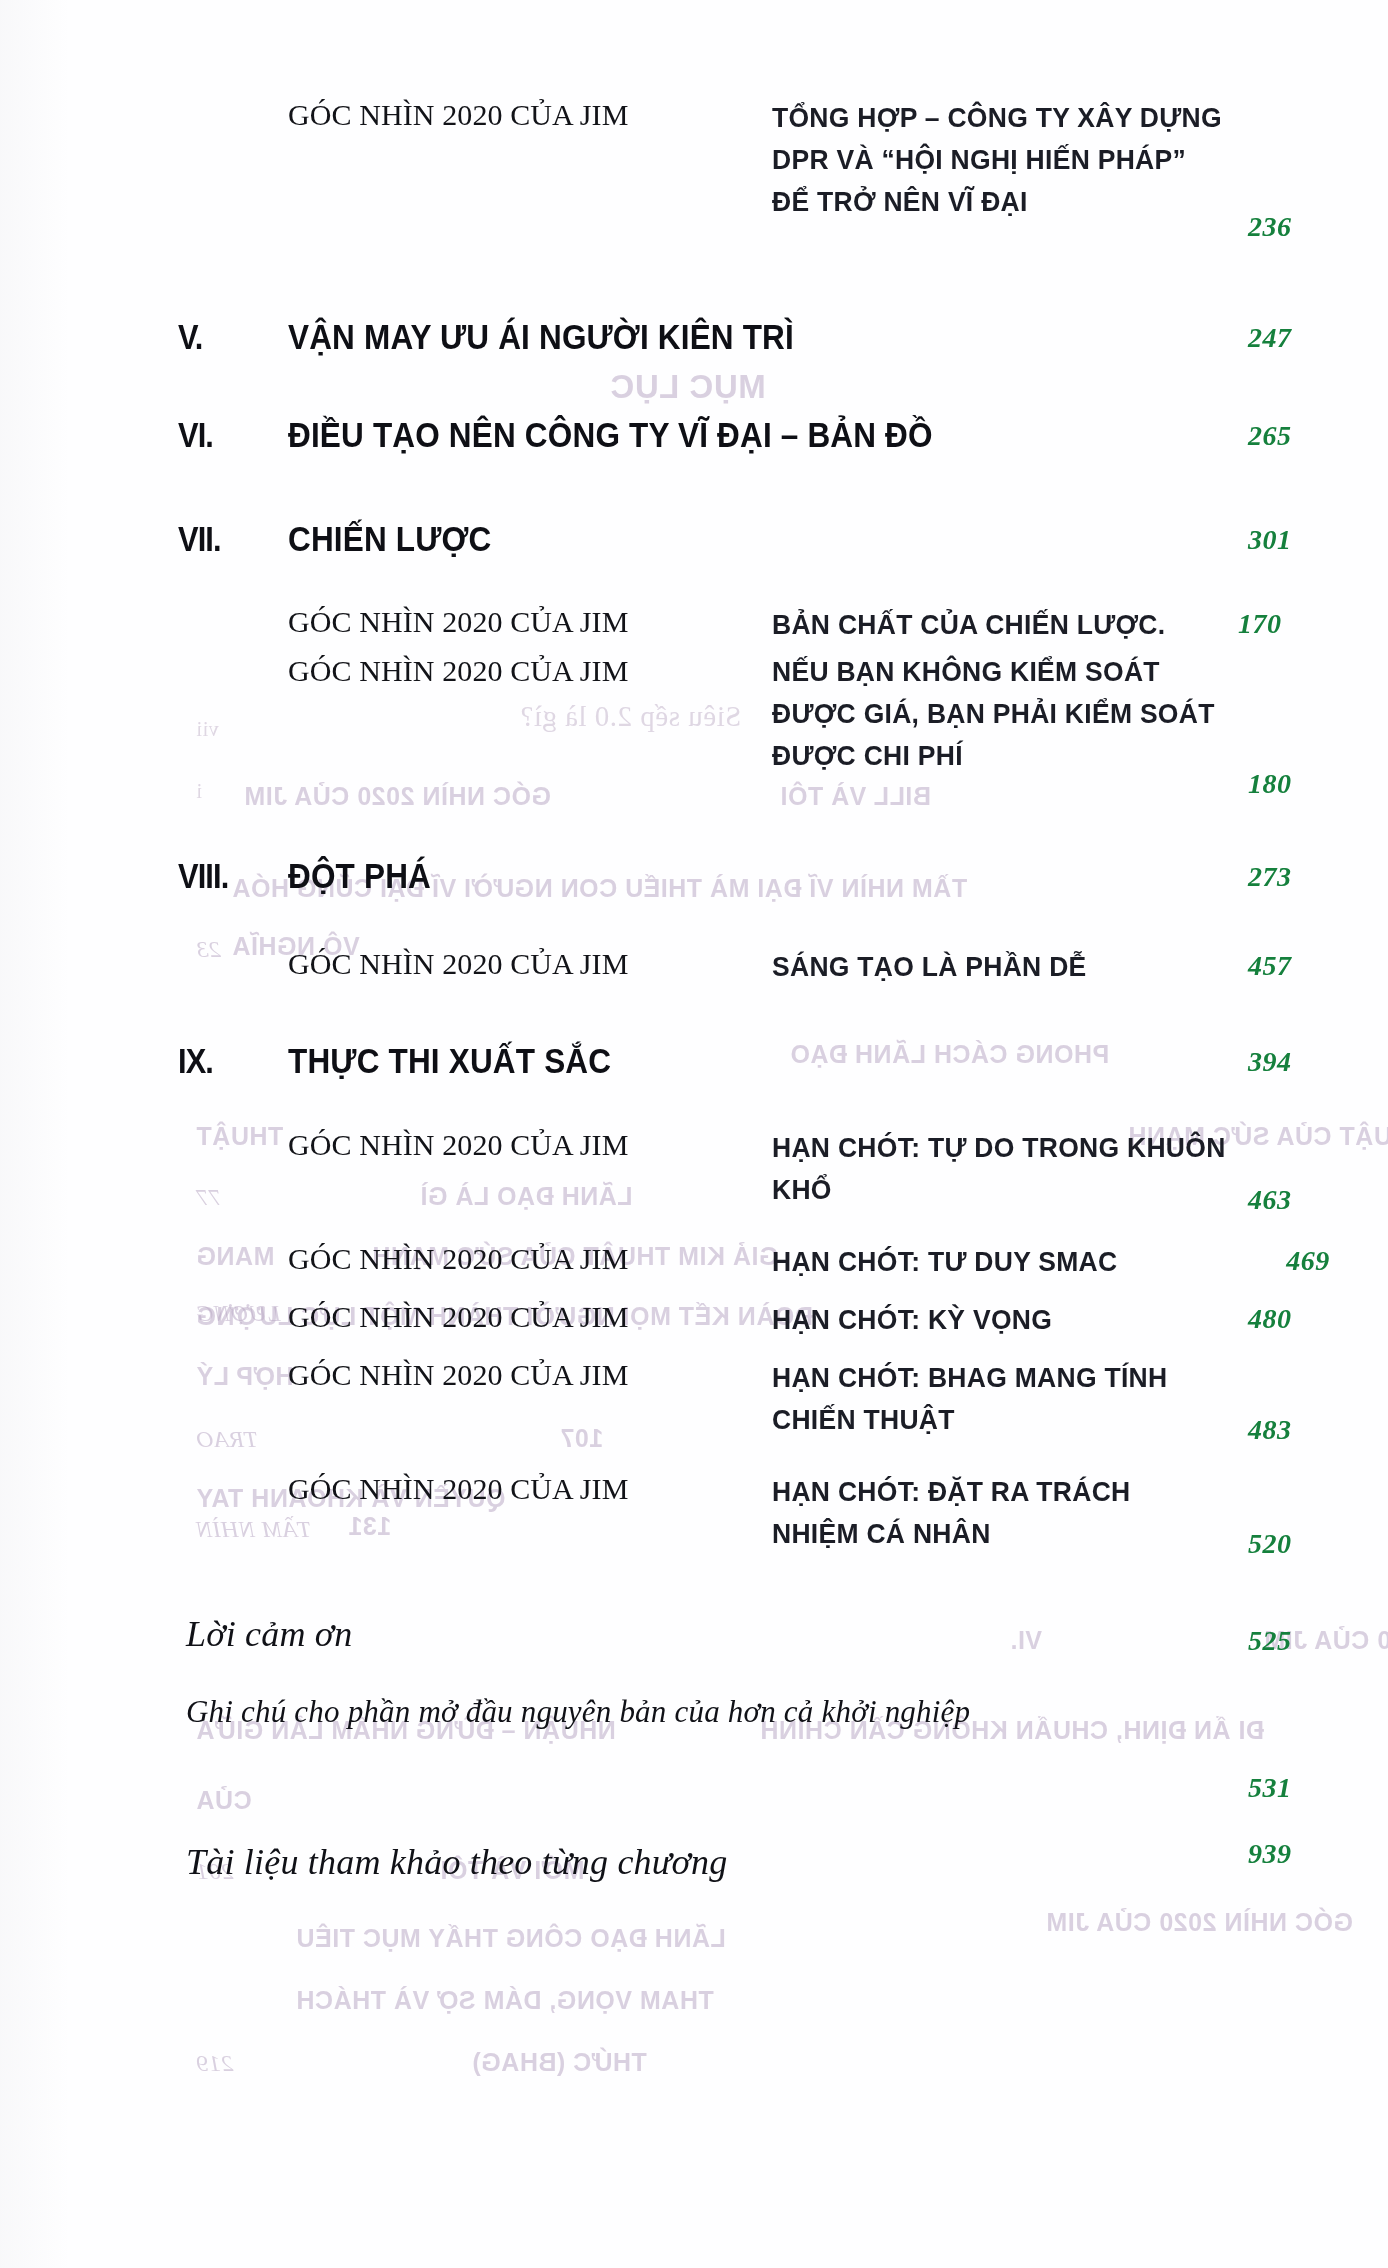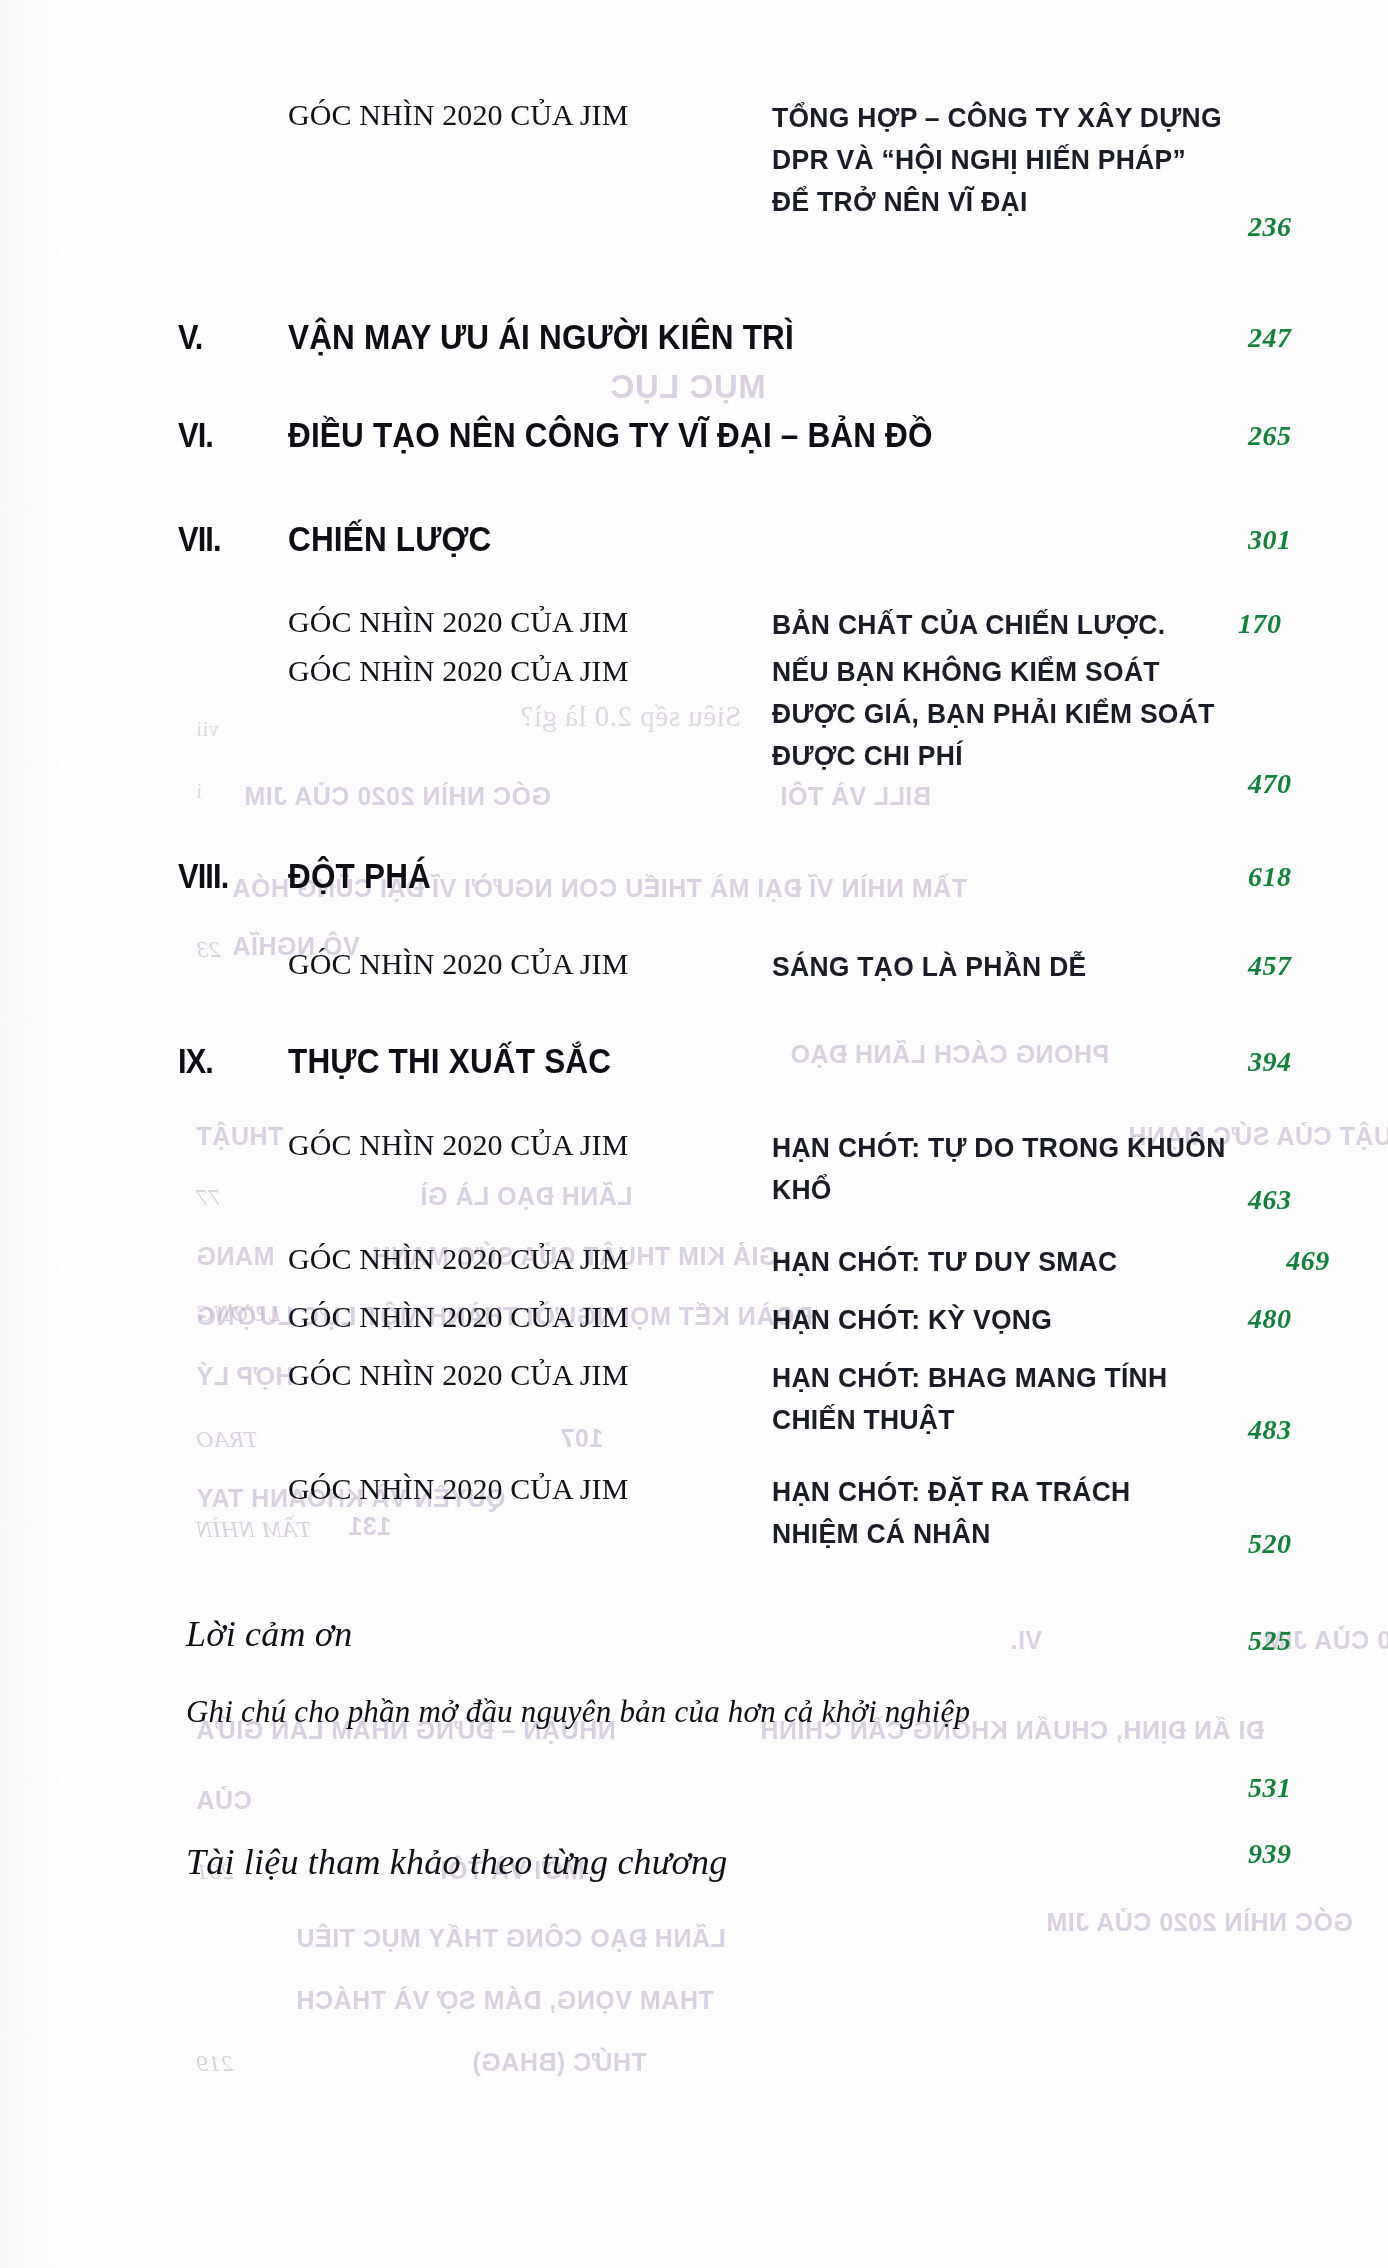--- a/index.html
+++ b/index.html
@@ -223,27 +223,27 @@
       <div class="c-page pg" style="top:608px; left:1238px;">170</div>
     </div>
 
     <div>
       <div class="c-jim jim" style="top:654px;">GÓC NHÌN 2020 CỦA JIM</div>
       <div class="c-desc desc" style="top:650px;">
         <span class="l2 just">NẾU BẠN KHÔNG KIỂM SOÁT</span>
         <span class="l2 just">ĐƯỢC GIÁ, BẠN PHẢI KIỂM SOÁT</span>
         <span class="l2">ĐƯỢC CHI PHÍ</span>
       </div>
-      <div class="c-page pg" style="top:768px;">470</div>
+      <div class="c-page pg" style="top:768px;">180</div>
     </div>
 
     <div>
       <div class="c-num roman" style="top:856px;">VIII.</div>
       <div class="c-title sec-title" style="top:856px;">ĐỘT PHÁ</div>
-      <div class="c-page pg" style="top:861px;">618</div>
+      <div class="c-page pg" style="top:861px;">273</div>
     </div>
 
     <div>
       <div class="c-jim jim" style="top:947px;">GÓC NHÌN 2020 CỦA JIM</div>
       <div class="c-desc desc" style="top:945px;">
         <span class="l2">SÁNG TẠO LÀ PHẦN DỄ</span>
       </div>
       <div class="c-page pg" style="top:950px;">457</div>
     </div>
 

